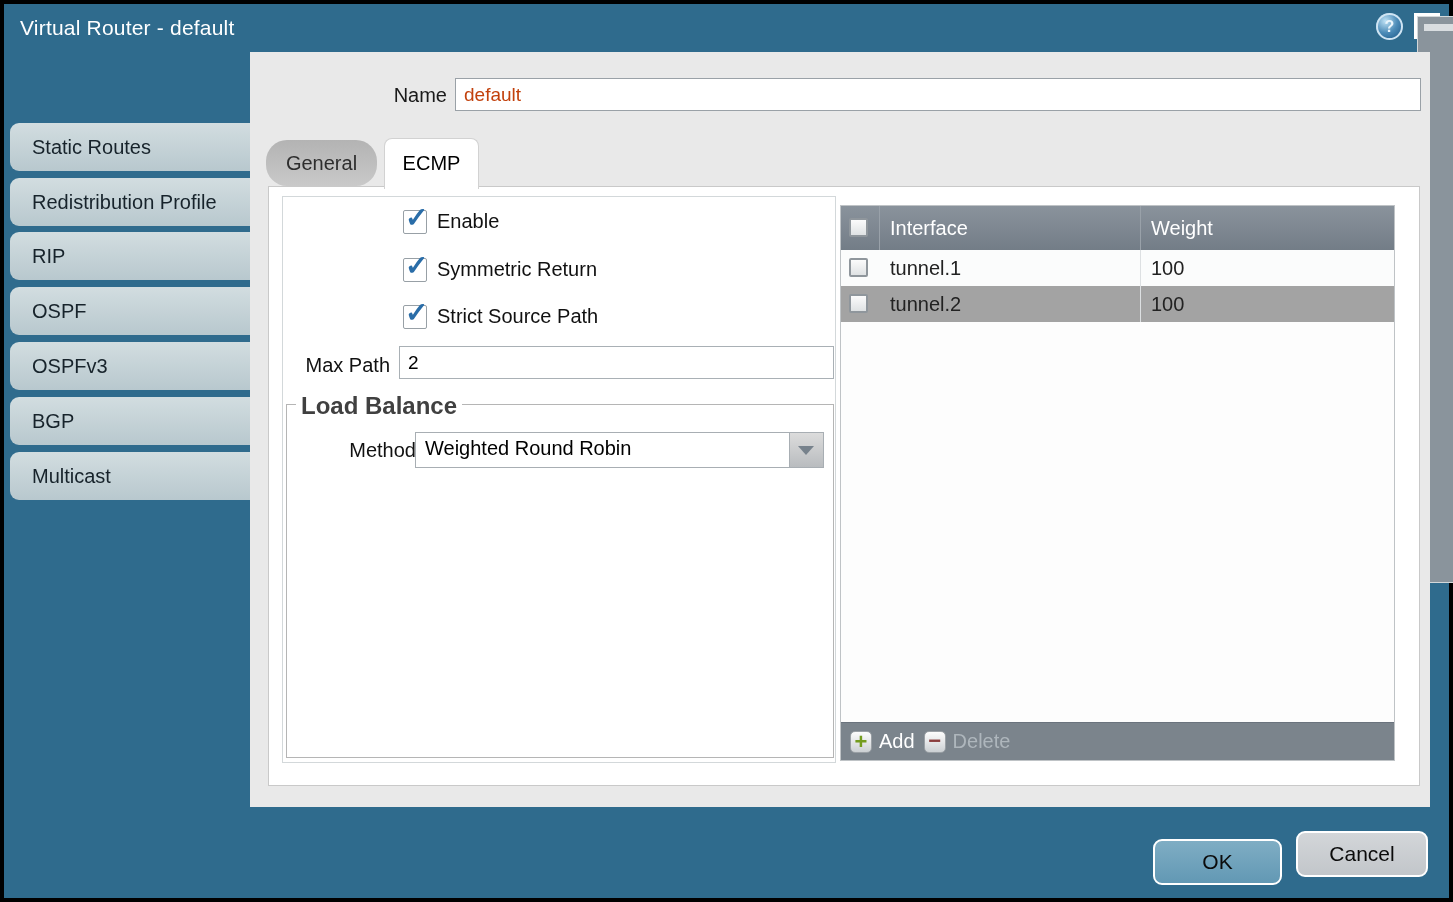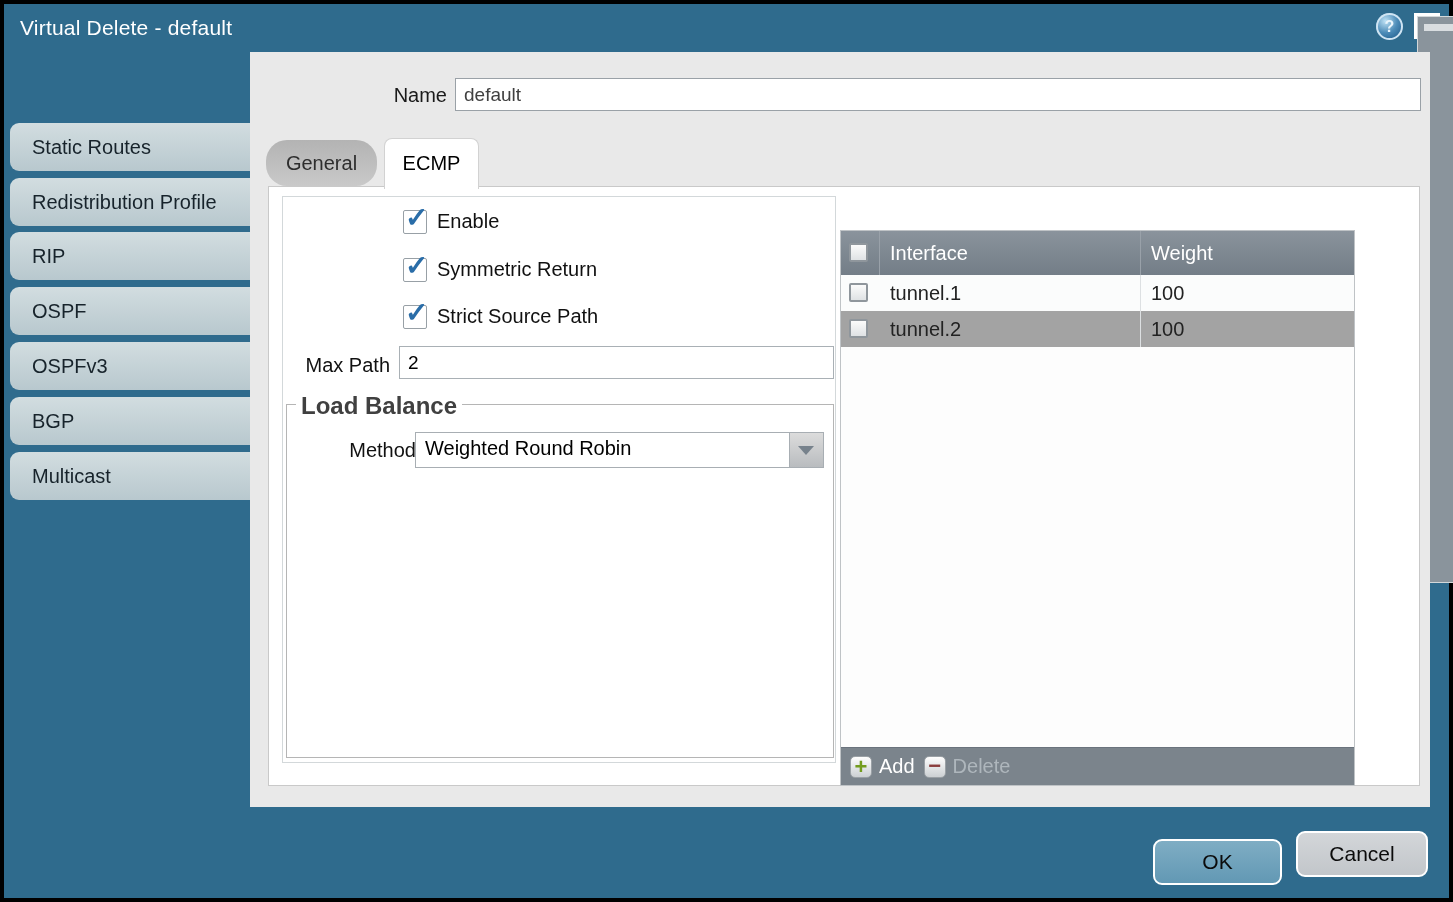--- a/index.html
+++ b/index.html
@@ -25,21 +25,21 @@
        background:linear-gradient(180deg,#d2dde0,#b8c8ce);
        color:#17232b;font-size:20px;line-height:48px;padding-left:22px;box-sizing:border-box;
        cursor:pointer;}
   .side-tab.active{background:#e9e9e9;color:#111;width:257px;z-index:2;}
 
   
   .content{position:absolute;left:246px;top:48px;width:1180px;height:755px;background:#e9e9e9;}
   .name-label{position:absolute;left:80px;top:32px;width:117px;text-align:right;
        font-size:20px;color:#1a1a1a;}
   .name-input{position:absolute;left:205px;top:26px;width:948px;height:31px;border:1px solid #9aa1a7;
-       background:#fff;font-family:"Liberation Sans",sans-serif;font-size:19px;padding:0 8px;color:#404040;}
+       background:#fff;font-family:"Liberation Sans",sans-serif;font-size:19px;padding:0 8px;color:#c2410c;}
 
   .tab{position:absolute;box-sizing:border-box;text-align:center;cursor:pointer;
        border-radius:8px 8px 0 0;font-size:20px;}
   .tab-general{left:16px;top:88px;width:111px;height:46px;line-height:46px;
        background:linear-gradient(180deg,#b3b3b3,#c9c9c9);color:#2e2e2e;border-radius:21px;}
   .tab-ecmp{left:134px;top:86px;width:95px;height:51px;line-height:48px;background:#fff;
        border:1px solid #d2d2d2;border-bottom:none;color:#000;z-index:5;}
 
   .panel{position:absolute;left:18px;top:134px;width:1152px;height:600px;background:#fff;
        border:1px solid #c9c9c9;box-sizing:border-box;}
@@ -68,22 +68,22 @@
   .method-select{position:absolute;left:128px;top:27px;width:409px;height:36px;background:#fff;
        border:1px solid #a8aeb3;box-sizing:border-box;cursor:pointer;}
   .method-select .value{position:absolute;left:9px;top:4px;font-size:20px;color:#000;}
   .method-select .arrow-btn{position:absolute;right:0;top:0;bottom:0;width:33px;
        background:linear-gradient(180deg,#dcdcdc,#b9bcbf);border-left:1px solid #a8aeb3;}
   .method-select .arrow-btn .tri{position:absolute;left:8px;top:13px;width:0;height:0;
        border-left:8px solid transparent;border-right:8px solid transparent;
        border-top:9px solid #77828c;}
 
   
-  .table{position:absolute;left:571px;top:18px;width:515px;height:556px;background:#fdfdfd;
-       border:1px solid #bfc3c6;box-sizing:border-box;margin-top:25px;}
+  .table{position:absolute;left:571px;top:18px;width:555px;height:556px;background:#fdfdfd;
+       border:1px solid #bfc3c6;box-sizing:border-box;}
   .thead{position:absolute;left:0;right:0;top:0;height:44px;
        background:linear-gradient(180deg,#8a939c,#737d87);color:#fff;display:flex;}
   .col-cb{width:39px;box-sizing:border-box;border-right:1px solid #99a1a9;position:relative;}
   .col-if{width:261px;box-sizing:border-box;border-right:1px solid #99a1a9;
        padding-left:10px;line-height:44px;font-size:20px;}
   .col-wt{flex:1;padding-left:10px;line-height:44px;font-size:20px;}
   .gray-cb{position:absolute;left:8px;top:50%;margin-top:-10px;width:19px;height:19px;
        background:linear-gradient(180deg,#fbfbfb,#dfe2e4);border:2px solid #8f969c;
        border-radius:2px;box-sizing:border-box;cursor:pointer;}
   .trow{display:flex;height:36px;font-size:20px;color:#222;}
@@ -109,21 +109,21 @@
        box-sizing:border-box;}
   .btn-ok{left:1149px;width:129px;background:linear-gradient(180deg,#7fadc4,#6298b4);margin-top:8px;}
   .btn-cancel{left:1292px;width:132px;background:linear-gradient(180deg,#d3d6d9,#c2c6ca);}
 </style>
 </head>
 <body>
 
 <div class="dialog">
 
   <div class="titlebar">
-    <div class="title">Virtual Delete - default</div>
+    <div class="title">Virtual Router - default</div>
     <div class="help-icon">?</div>
     <div class="window-icon">
       <div class="inner">
         <div class="pane"></div>
       </div>
     </div>
   </div>
 
   <div class="side-tab" style="top:119px"><span>Static Routes</span></div>
   <div class="side-tab" style="top:174px"><span>Redistribution Profile</span></div>

